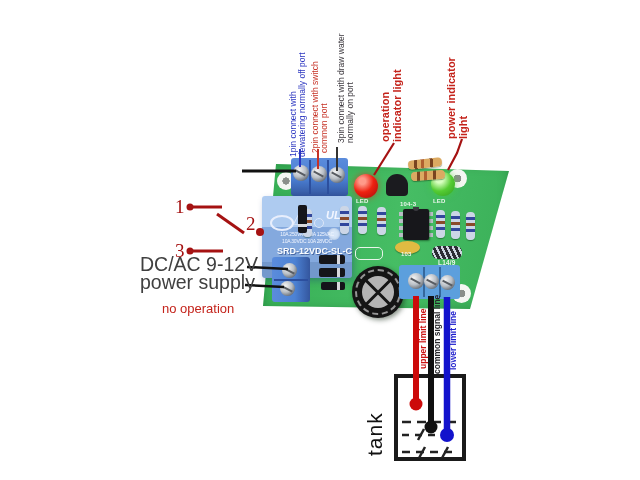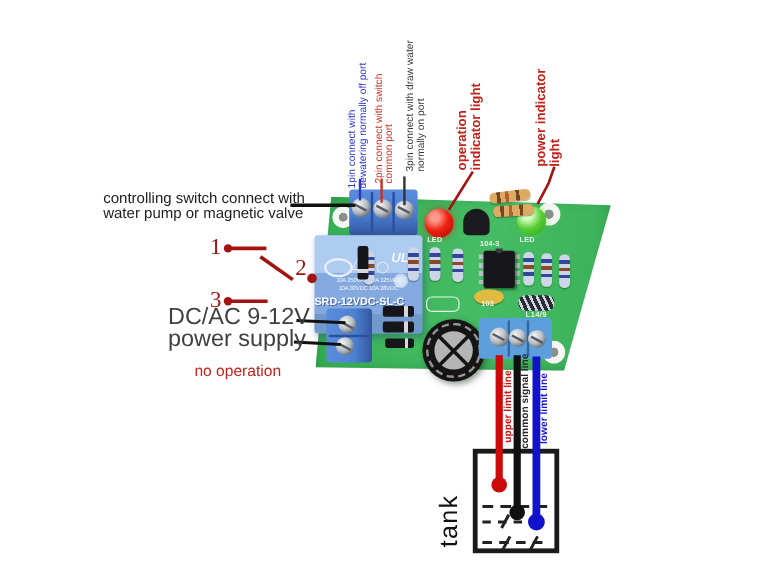--- a/index.html
+++ b/index.html
@@ -52,21 +52,21 @@
     </div>
 
   <div class="abs" style="left:262px;top:196px;width:90px;height:82px;background:linear-gradient(180deg,#aecbf0 0 38%,#84a9de 38% 80%,#7398cc 80%);border-radius:3px;box-shadow:2px 3px 6px rgba(30,60,120,.35);">
     <div class="abs" style="left:8px;top:19px;width:20px;height:12px;border:2px solid #e8eefc;border-radius:50%;"></div>
     <div class="abs" style="left:31px;top:15px;color:#e8eefc;font-size:13px;">△</div>
     <div class="abs" style="left:52px;top:22px;width:8px;height:8px;border:1.5px solid #dce6f8;border-radius:50%;"></div>
     <div class="abs" style="left:64px;top:13px;color:#f2f6ff;font-size:11px;font-weight:bold;font-style:italic;">UL</div>
     <div class="abs" style="left:66px;top:32px;width:12px;height:12px;background:#d7e6f8;border-radius:50%;box-shadow:inset 0 0 3px #9ab4d8;"></div>
     <div class="abs" style="left:3px;top:35px;width:84px;text-align:center;font-size:5px;color:#f2f6ff;letter-spacing:-.2px;">10A 250VAC 10A 125VAC</div>
     <div class="abs" style="left:3px;top:42px;width:84px;text-align:center;font-size:5px;color:#f2f6ff;letter-spacing:-.2px;">10A 30VDC 10A 28VDC</div>
-    <div class="abs" style="left:0;top:50px;width:90px;text-align:left;font-size:9px;font-weight:bold;color:#fbfdff;text-shadow:1px 1px 0 #4a6aa4;">SRD-12VDC-SL-C</div>
+    <div class="abs" style="left:0;top:50px;width:90px;text-align:right;font-size:9px;font-weight:bold;color:#fbfdff;text-shadow:1px 1px 0 #4a6aa4;">SRD-12VDC-SL-C</div>
   </div>
 
   <div class="abs" style="left:272px;top:257px;width:38px;height:45px;background:linear-gradient(90deg,#5b8cdc,#4c82d4 60%,#34569e);border-radius:3px;"></div>
   <div class="abs" style="left:274px;top:279px;width:34px;height:2px;background:#2c4f9e;"></div>
   <div class="screw" style="left:282px;top:263px;width:15px;height:15px;">
       <i></i>
     </div>
   <div class="screw" style="left:280px;top:281px;width:15px;height:15px;">
       <i></i>
     </div>
@@ -180,24 +180,20 @@
   </div>
   <div class="rot" style="left:380px;top:142px;font-size:11px;font-weight:600;color:#c4231b;">
     <div>operation</div>
     <div>indicator light</div>
   </div>
   <div class="rot" style="left:446px;top:139px;font-size:11px;font-weight:600;color:#c4231b;">
     <div>power indicator</div>
     <div>light</div>
   </div>
 
-  <div class="abs" style="left:86px;top:159px;font-size:12.5px;line-height:12.5px;color:#1d1d1f;">
-    <div>controlling switch connect with</div>
-    <div>water pump or magnetic valve</div>
-  </div>
 
   <div class="abs" style="left:175px;top:196px;font-family:'Liberation Serif',serif;font-size:19px;color:#a51212;">1</div>
   <div class="abs" style="left:246px;top:213px;font-family:'Liberation Serif',serif;font-size:19px;color:#a51212;">2</div>
   <div class="abs" style="left:175px;top:240px;font-family:'Liberation Serif',serif;font-size:19px;color:#a51212;">3</div>
 
   <div class="abs" style="left:140px;top:256px;font-size:19.5px;line-height:17.5px;color:#404040;">
     <div>DC/AC 9-12V</div>
     <div>power supply</div>
   </div>
   <div class="abs" style="left:162px;top:301px;font-size:13px;color:#c4231b;">no operation</div>

